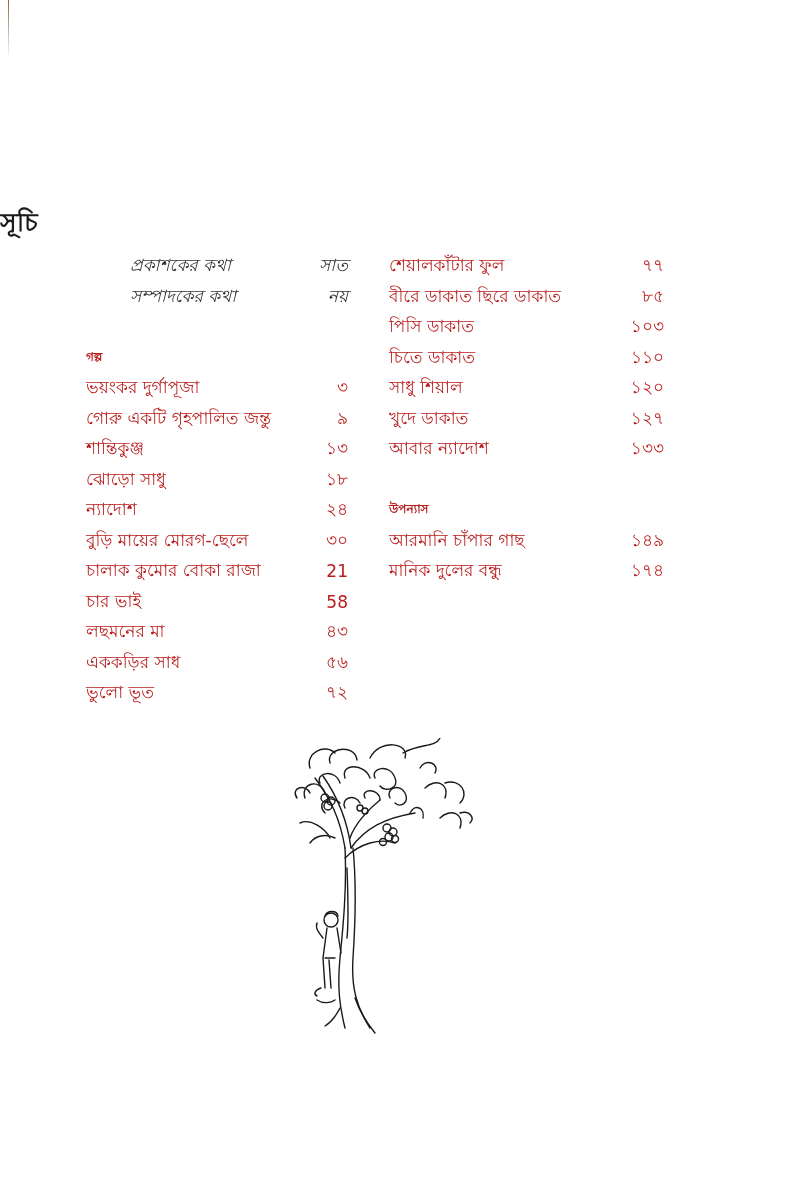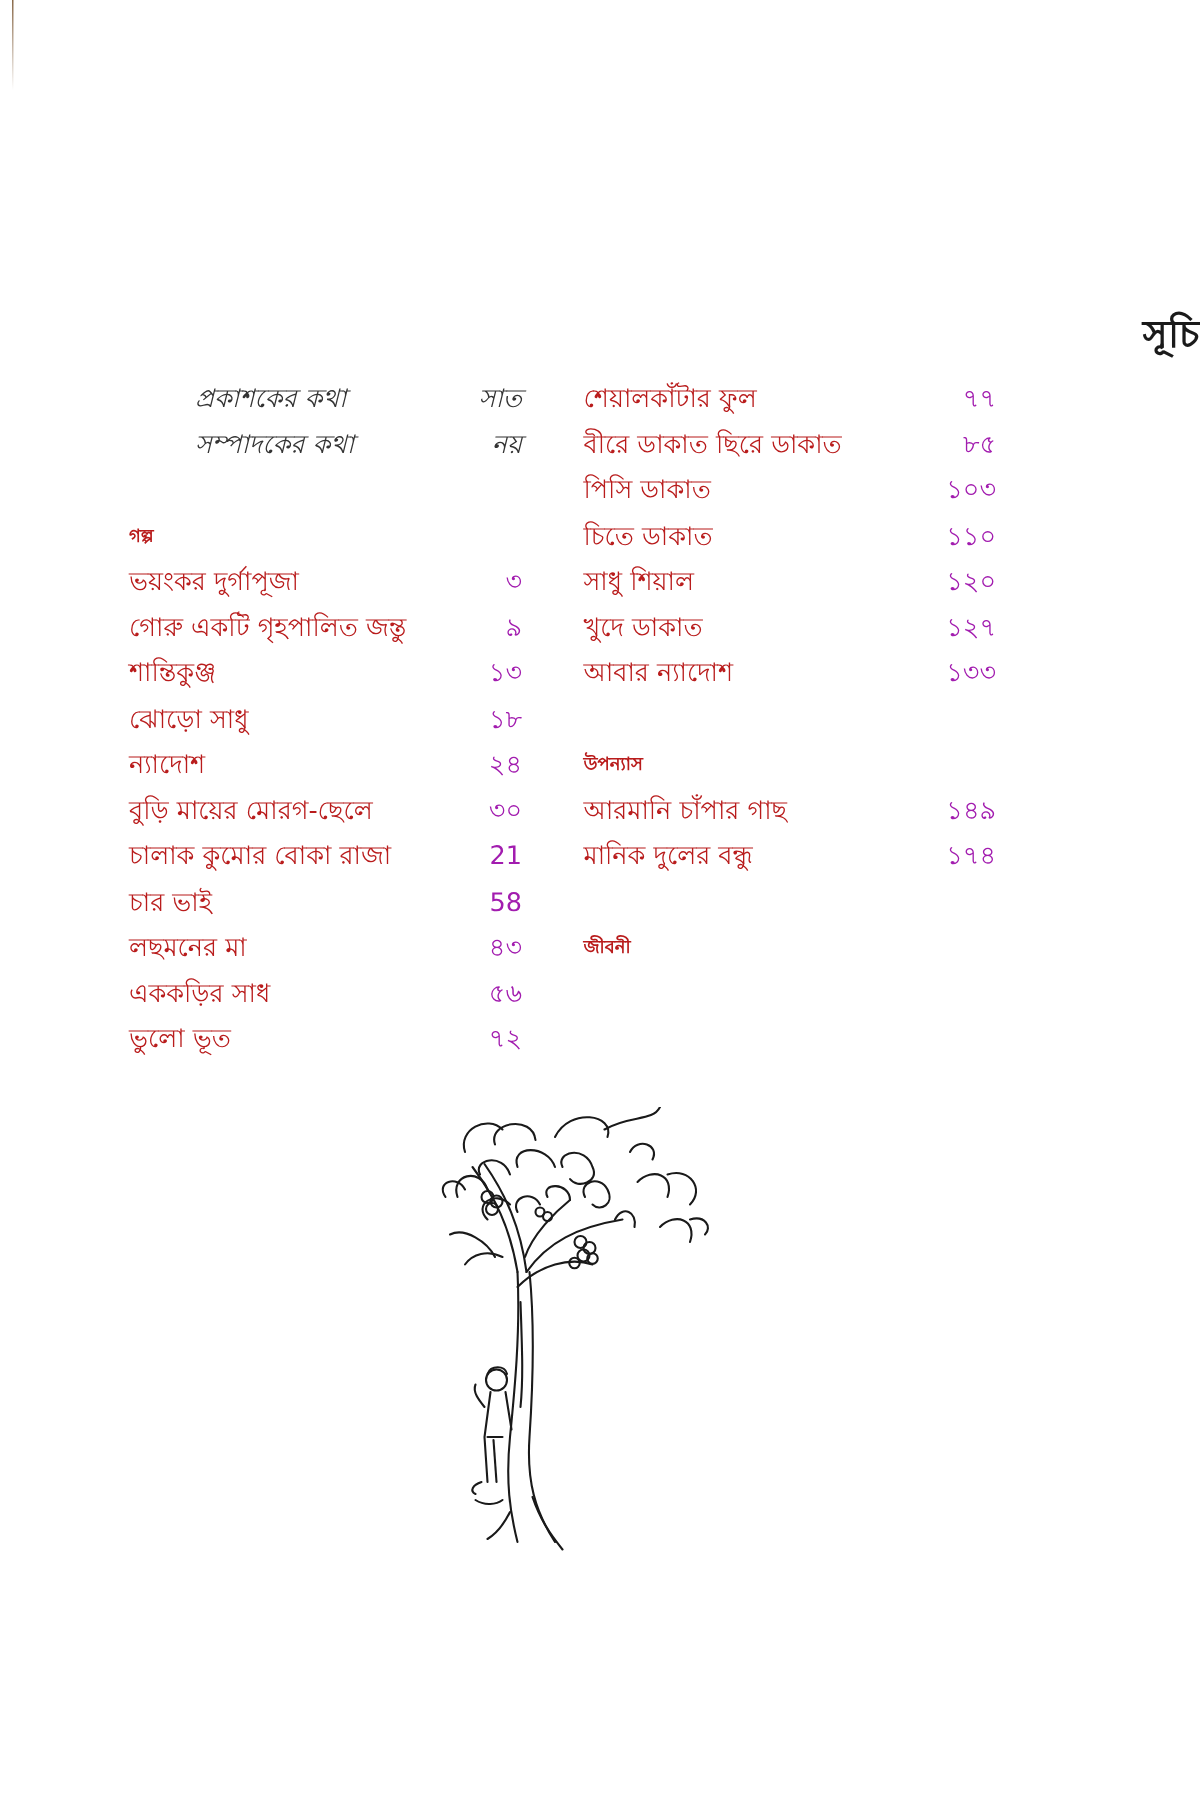--- a/index.html
+++ b/index.html
@@ -21,41 +21,41 @@
       top: 0;
       width: 1px;
       height: 60px;
       background: linear-gradient(#8a6a4a, rgba(138,106,74,0));
     }
     .page-title {
       position: absolute;
       left: 0;
       width: 800px;
       top: 186px;
-      text-align: right;
+      text-align: left;
       font-size: 25px;
       font-weight: bold;
       letter-spacing: 0.5px;
     }
     .toc-col {
       position: absolute;
       top: 251px;
     }
     .toc-col.left  { left: 86px;  width: 262px; }
     .toc-col.right { left: 389px; width: 275px; }
     .row {
       height: 30.5px;
       display: flex;
       justify-content: space-between;
       align-items: center;
       font-size: 17px;
       white-space: nowrap;
     }
     .row .title { color: #b91c1c; }
-    .row .page  { color: #a21caf; text-align: right; }
+    .row .page  { color: #b91c1c; text-align: right; }
     .row.italic .title, .row.italic .page {
       font-style: italic;
       color: #333;
       margin-left: 44px;
     }
     .row.section .title {
       font-weight: bold;
       font-size: 12px;
     }
     .row.blank { }
@@ -168,23 +168,20 @@
   </div>
   <div class="row">
     <span class="title">আরমানি চাঁপার গাছ</span>
     <span class="page">১৪৯</span>
   </div>
   <div class="row">
     <span class="title">মানিক দুলের বন্ধু</span>
     <span class="page">১৭৪</span>
   </div>
   <div class="row blank"></div>
-  <div class="row section">
-    <span class="title">জীবনী</span>
-  </div>
 </div>
 
 <div class="illustration">
   <svg width="200" height="300" viewBox="0 0 200 300" fill="none" stroke="#1a1a1a" stroke-width="1.4" stroke-linecap="round">
 
     <path d="M25 30 C 20 15, 40 5, 50 15"></path>
     <path d="M45 25 C 40 10, 70 5, 72 22"></path>
     <path d="M85 20 C 95 0, 125 5, 120 20"></path>
     <path d="M118 15 C 135 5, 150 10, 155 0"></path>
     <path d="M135 30 C 140 20, 155 25, 150 35"></path>

